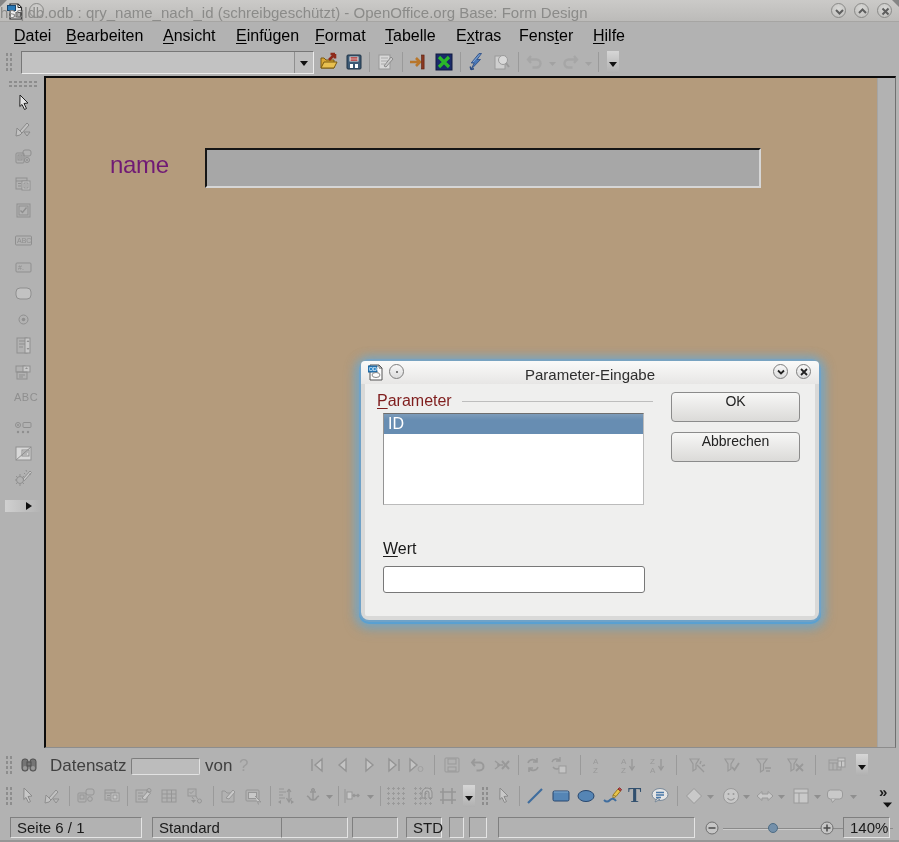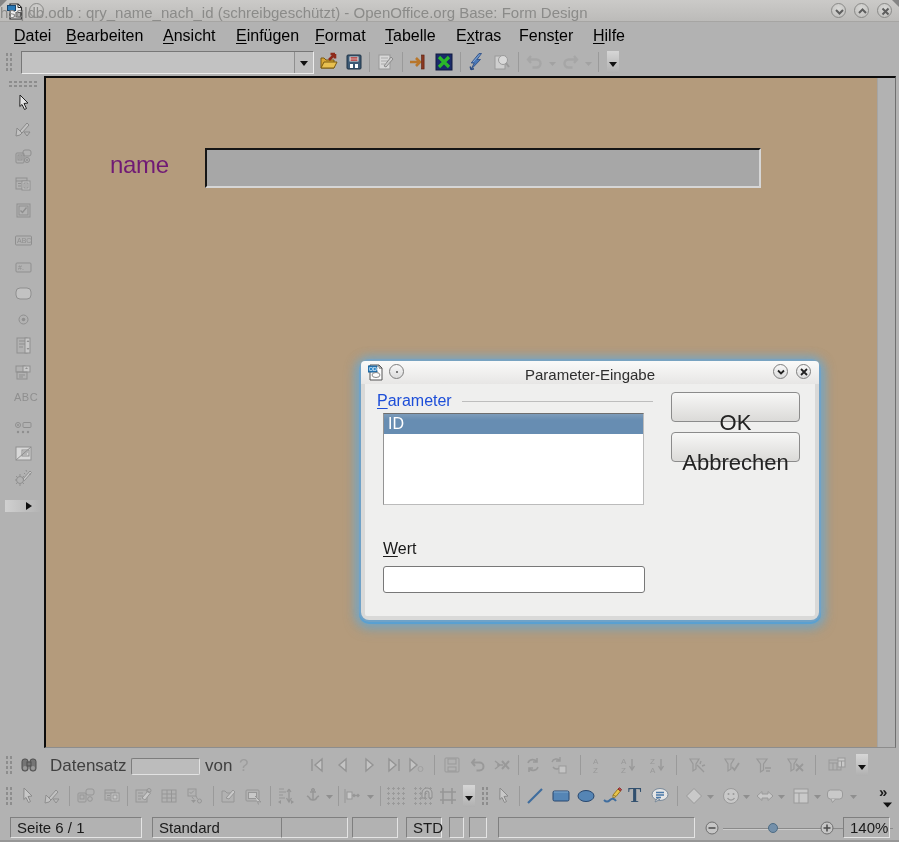--- a/index.html
+++ b/index.html
@@ -49,32 +49,32 @@
 
 #dlg{position:absolute;left:361px;top:361px;width:458px;height:259px;
  background:#d9d9d8;border-radius:8px;
  box-shadow:0 0 0 2px rgba(118,162,196,0.8),0 2px 0 2px rgba(88,160,210,0.95),0 0 9px 5px rgba(110,170,212,0.55),0 4px 12px 5px rgba(95,165,210,0.6)}
 #dlgtitle{position:absolute;left:0;top:0;width:458px;height:23px;border-radius:4px 4px 0 0;
  background:linear-gradient(#fafaf9,#e7e6e5)}
 #dlgtext{position:absolute;left:0;top:5px;width:458px;text-align:center;font-size:15px;color:#2e2e2e}
 #dlgbody{position:absolute;left:4px;top:23px;width:450px;height:232px;background:#efefee;border-radius:0 0 2px 2px}
 .dbtn{position:absolute;top:3px;width:15px;height:15px;border-radius:50%;
  background:linear-gradient(#f8f8f8,#dcdcdc);border:1px solid #7d7d7d}
-#plabel{position:absolute;left:12px;top:8px;font-size:16px;color:#1d4ed8}
+#plabel{position:absolute;left:12px;top:8px;font-size:16px;color:#7f1d1d}
 #pline{position:absolute;left:97px;top:17px;width:191px;height:1px;background:#bdbdbd}
 #plist{position:absolute;left:18px;top:29px;width:261px;height:92px;background:#fff;
  border-top:1px solid #6e6e6e;border-left:1px solid #949494;border-right:1px solid #bbb;border-bottom:1px solid #bbb}
 #psel{position:absolute;left:0px;top:0px;width:259px;height:20px;
  background:linear-gradient(#7d9cba,#678db2 30%);color:#fff;font-size:16px;padding:1px 0 0 4px}
 #wlabel{position:absolute;left:18px;top:156px;font-size:16px;color:#191919}
 #winput{position:absolute;left:18px;top:182px;width:262px;height:27px;background:#fff;
  border:1px solid #787878;border-radius:3px}
 .pbtn{position:absolute;left:306px;width:129px;height:30px;border-radius:4px;
  background:linear-gradient(#f7f7f6,#dbdad8);border:1px solid #8b8b8b;
- font-size:22px;color:#232323;text-align:center;padding-top:17px}
+ font-size:14px;color:#232323;text-align:center;padding-top:0}
 #nbtn{position:absolute;left:306px;top:181px;width:129px;height:32px;border-radius:4px;
  background:#ebebea;border:1px solid #bdbdbd;font-size:16px;color:#bcbcbc;text-align:center;padding-top:5px}
 u{text-decoration:underline;text-underline-offset:2px}
 
 #row1{position:absolute;left:0;top:750px;width:899px;height:31px;background:#b2b2b2}
 #row2{position:absolute;left:0;top:781px;width:899px;height:31px;background:#b2b2b2}
 #recinput{position:absolute;left:131px;top:8px;width:69px;height:17px;background:#bcbcbc;
  border-top:1px solid #7d7d7d;border-left:1px solid #7d7d7d;
  border-bottom:1px solid #e2e2e2;border-right:1px solid #e2e2e2;border-radius:2px}
 .btxt{position:absolute;top:6px;font-size:17px;color:#404040}

